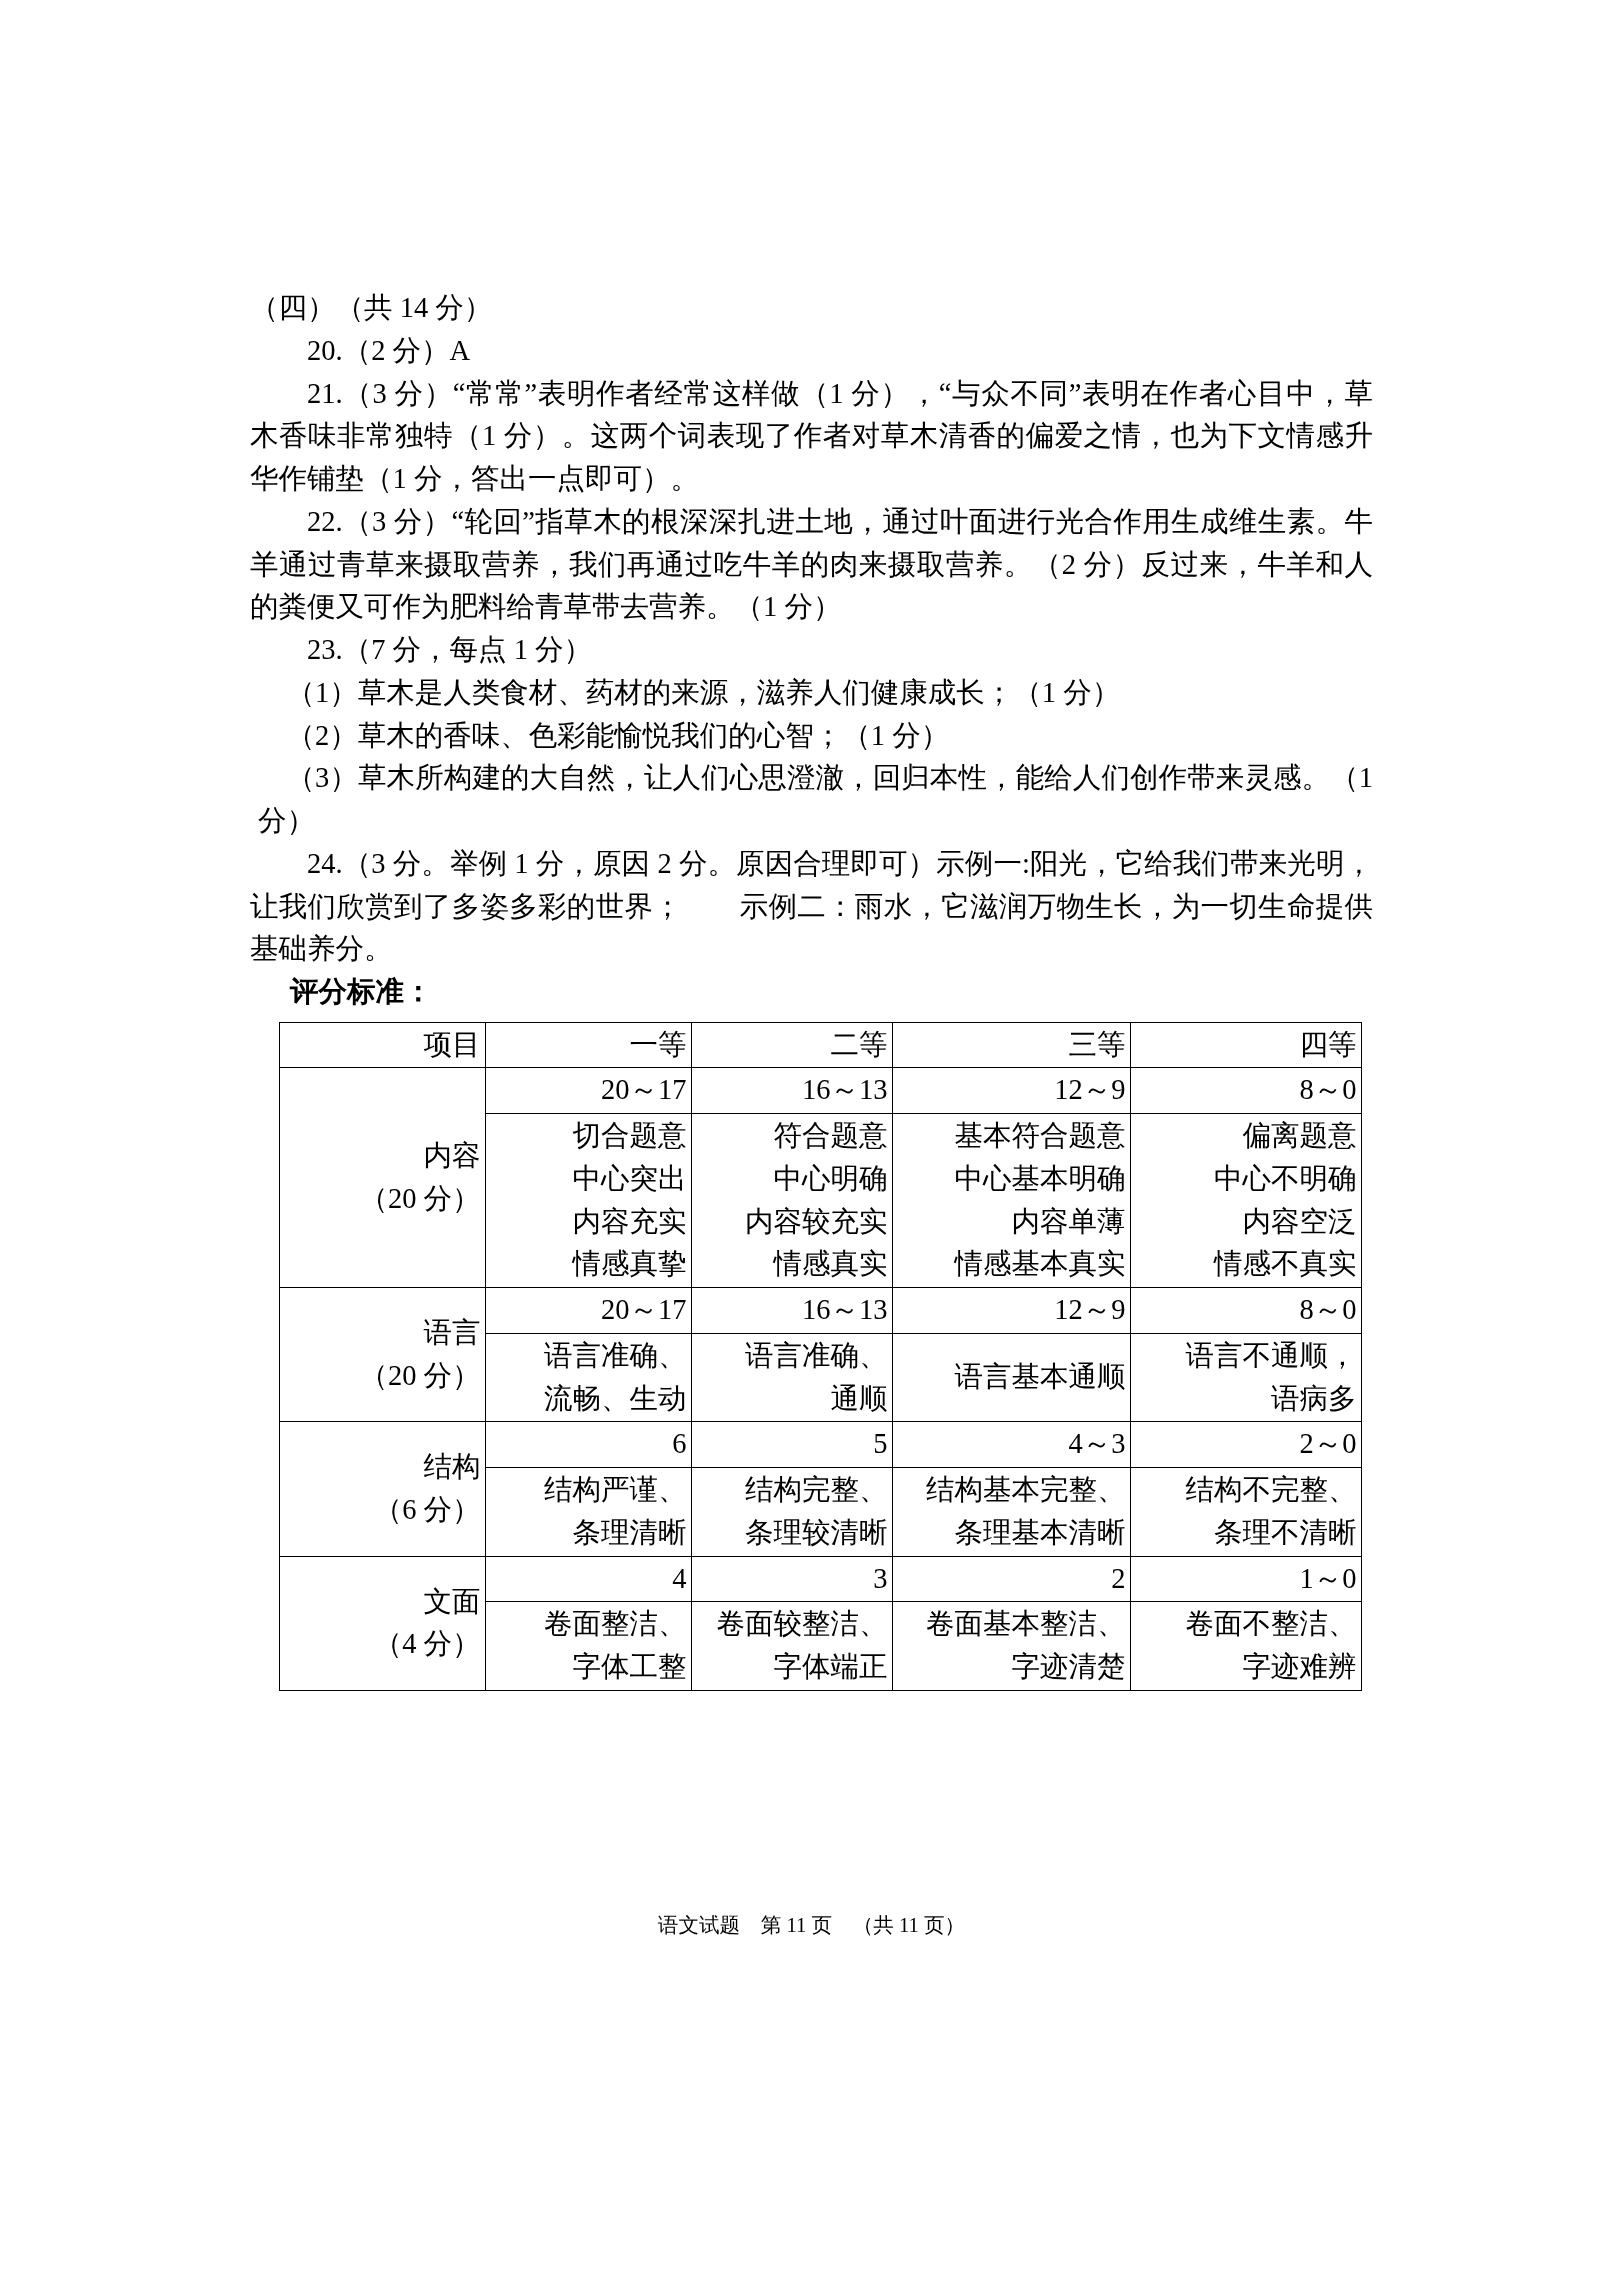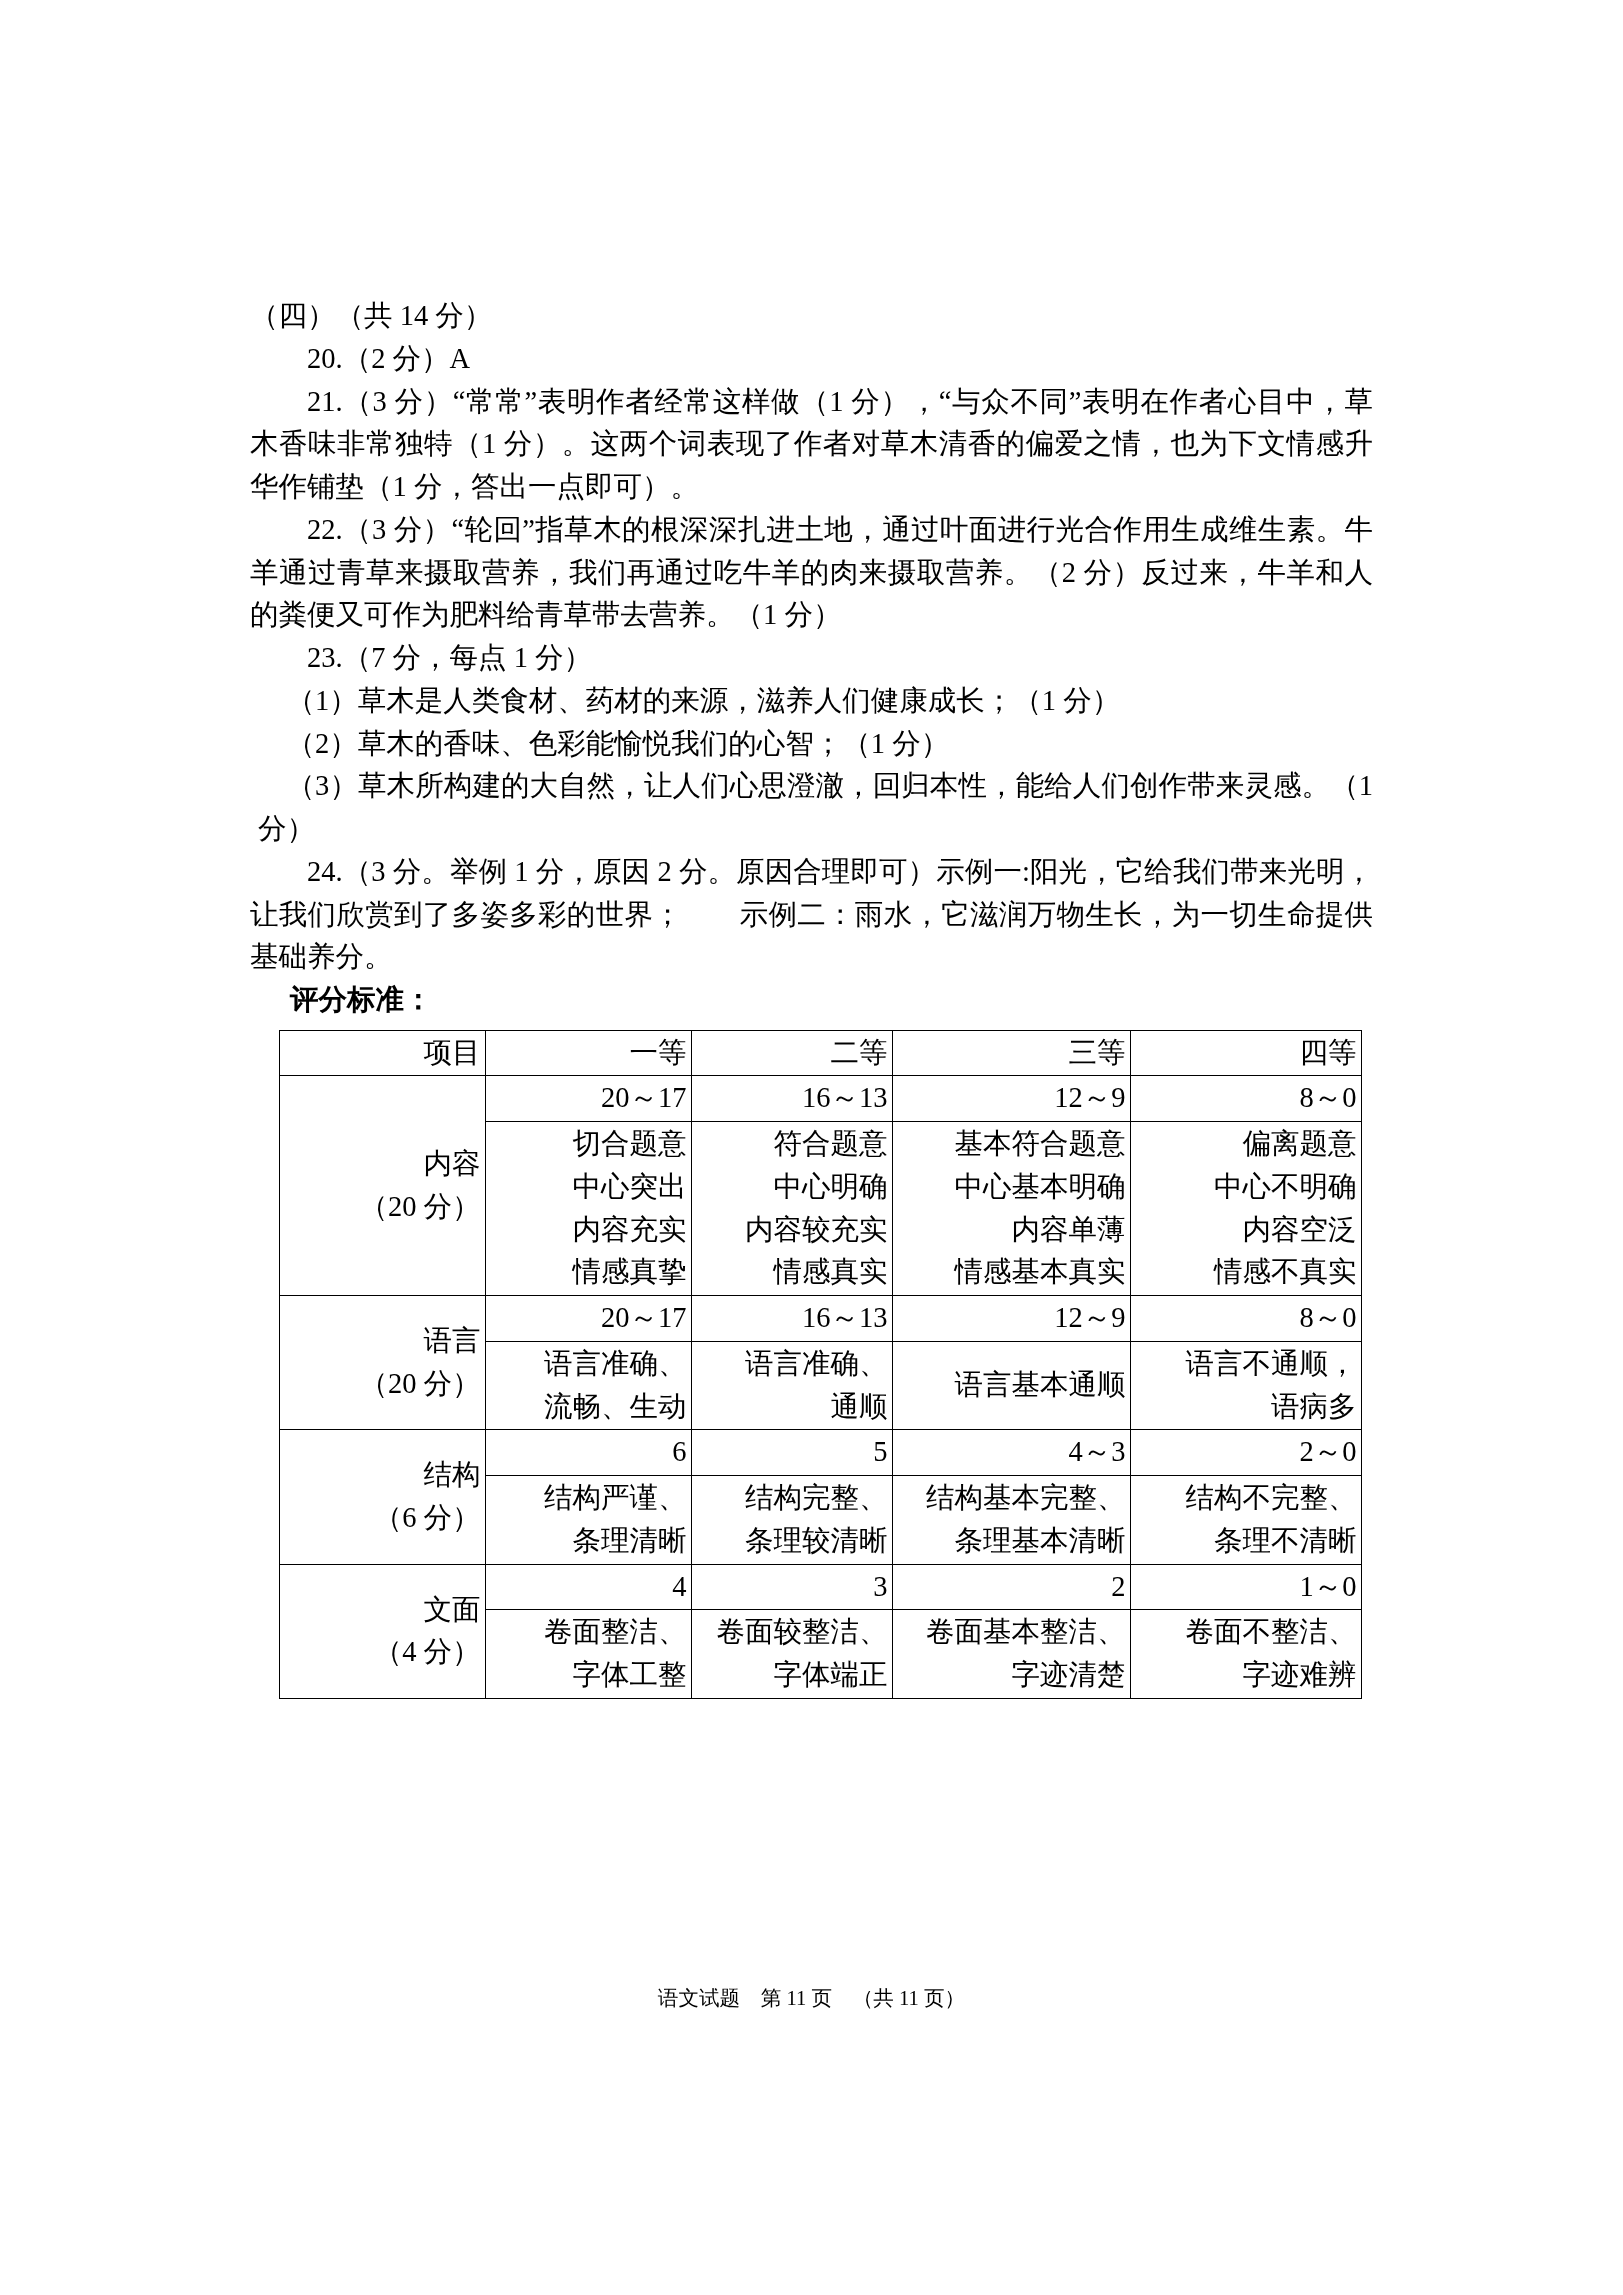--- a/index.html
+++ b/index.html
@@ -10,21 +10,21 @@
     background: #ffffff;
     color: #000000;
     font-family: "Liberation Serif", "DejaVu Serif", serif;
     font-size: 28.5px;
     position: relative;
   }
   .page { position: absolute; inset: 0; background: #ffffff; }
   .content {
     position: absolute;
     left: 250px;
-    top: 295px;
+    top: 287px;
     width: 1123px;
   }
   .para {
     margin: 0;
     line-height: 1.5;
     text-align: justify;
   }
   .indent-2 { text-indent: 2em; }
   .indent-1 { text-indent: 1em; margin-left: 8px; }
   .section-title { font-weight: bold; }
@@ -39,21 +39,21 @@
   }
   table.rubric td {
     border: 1.5px solid #000000;
     padding: 1px 4.9px;
     line-height: 1.5;
     vertical-align: middle;
     white-space: pre-line;
   }
   .footer {
     position: absolute;
-    top: 1984px;
+    top: 1911px;
     left: 0;
     width: 100%;
     text-align: center;
     font-size: 20.6px;
     line-height: 1.4;
   }
 </style>
 </head>
 <body>
 

